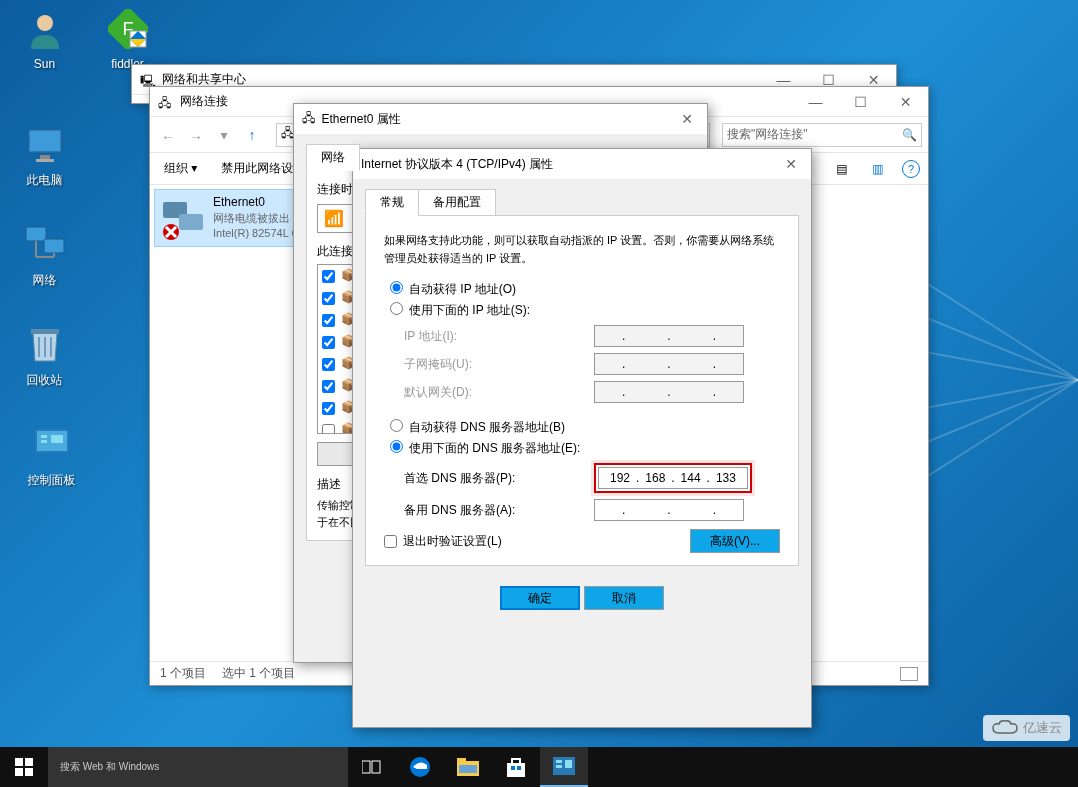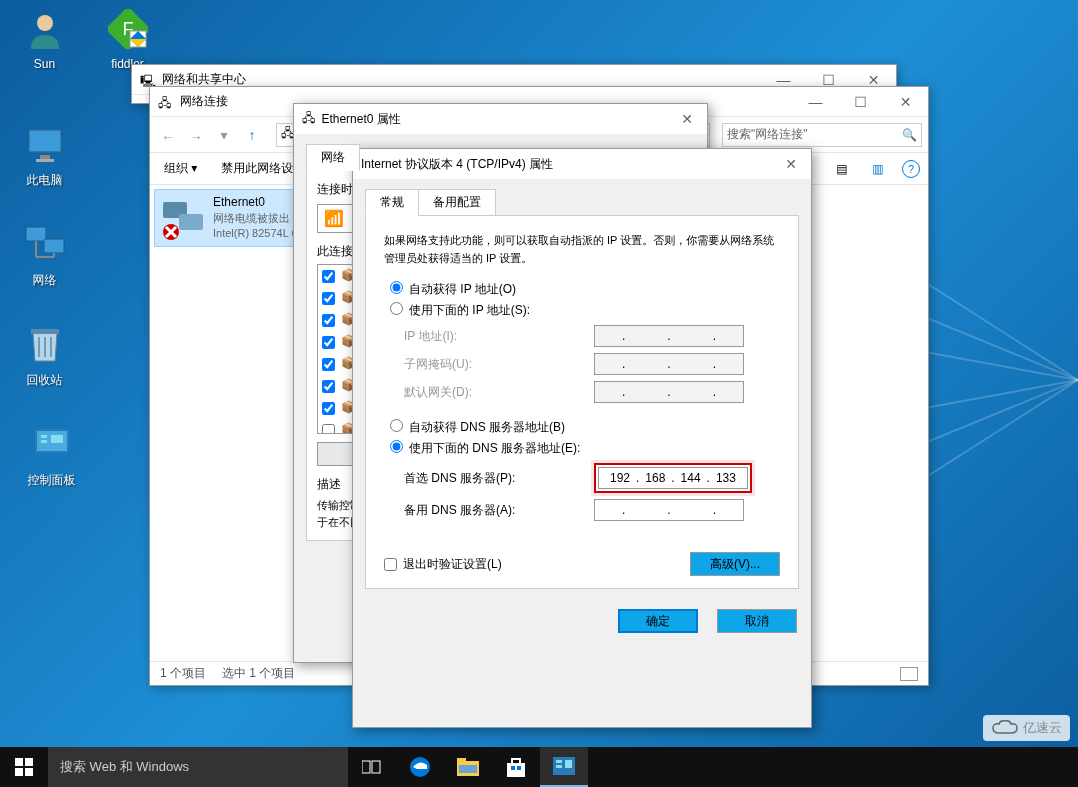--- a/index.html
+++ b/index.html
@@ -81,30 +81,30 @@
 .ip-row .lbl.enabled { color: #000; }
 .ip-input { width: 150px; height: 22px; border: 1px solid #999; display: flex; align-items: center; justify-content: space-around; font-size: 12px; padding: 0 6px; }
 .ip-input.disabled { background: #f3f3f3; color: #999; }
 .ip-input .oct { width: 28px; text-align: center; }
 .ip-input .dot { color: #000; }
 .highlight-red { border: 2px solid #c00 !important; box-shadow: 0 0 0 3px rgba(200,0,0,0.1); padding: 2px; display: inline-block; }
 
 .chk-row { display: flex; align-items: center; gap: 6px; font-size: 12px; }
 .adv-row { display: flex; justify-content: space-between; align-items: center; }
 
-.dlg-footer { display: flex; justify-content: flex-end; gap: 19px; padding: 10px 14px; }
+.dlg-footer { display: flex; justify-content: center; gap: 4px; padding: 10px 14px; }
 .dlg-btn { width: 80px; height: 24px; border: 1px solid #999; background: #0ea5e9; font-size: 12px; cursor: pointer; }
 .dlg-btn.primary { border: 2px solid #0078d7; }
 
 
 .taskbar { position: absolute; bottom: 0; left: 0; right: 0; height: 40px; background: #101010; display: flex; align-items: center; }
 .start-btn { width: 48px; height: 40px; display: flex; align-items: center; justify-content: center; cursor: pointer; }
 .win-logo { width: 18px; height: 18px; display: grid; grid-template-columns: 1fr 1fr; grid-template-rows: 1fr 1fr; gap: 2px; }
 .win-logo div { background: #fff; }
-.search-bar { width: 300px; height: 40px; background: #333; color: #ccc; display: flex; align-items: center; padding: 0 12px; font-size: 13px; }
+.search-bar { width: 300px; height: 40px; background: #333; color: #ccc; display: flex; align-items: center; padding: 0 12px; font-size: 10px; }
 .task-icons { display: flex; height: 40px; }
 .task-icon { width: 48px; display: flex; align-items: center; justify-content: center; cursor: pointer; }
 .task-icon.active { background: #2d2d2d; border-bottom: 2px solid #76b9ed; }
 
 
 .watermark { position: absolute; right: 8px; bottom: 46px; color: #888; font-size: 13px; display: flex; align-items: center; gap: 4px; background: rgba(255,255,255,0.8); padding: 4px 8px; border-radius: 4px; }
 
 </style>
 </head>
 <body>
@@ -395,21 +395,21 @@
         <div class="ip-row">
           <span class="lbl enabled">备用 DNS 服务器(A):</span>
           <div class="ip-input">
               <span class="dot">.</span>
               <span class="dot">.</span>
               <span class="dot">.</span>
             </div>
         </div>
       </div>
 
-      <div class="adv-row" style="margin-top:31px;">
+      <div class="adv-row" style="margin-top:8px;">
         <label class="chk-row">
             <input type="checkbox" style="">
             <span>退出时验证设置(L)</span>
           </label>
         <button class="dlg-btn" style="width:90px;">高级(V)...</button>
       </div>
     </div>
   </div>
   <div class="dlg-footer">
     <button class="dlg-btn primary">确定</button>

